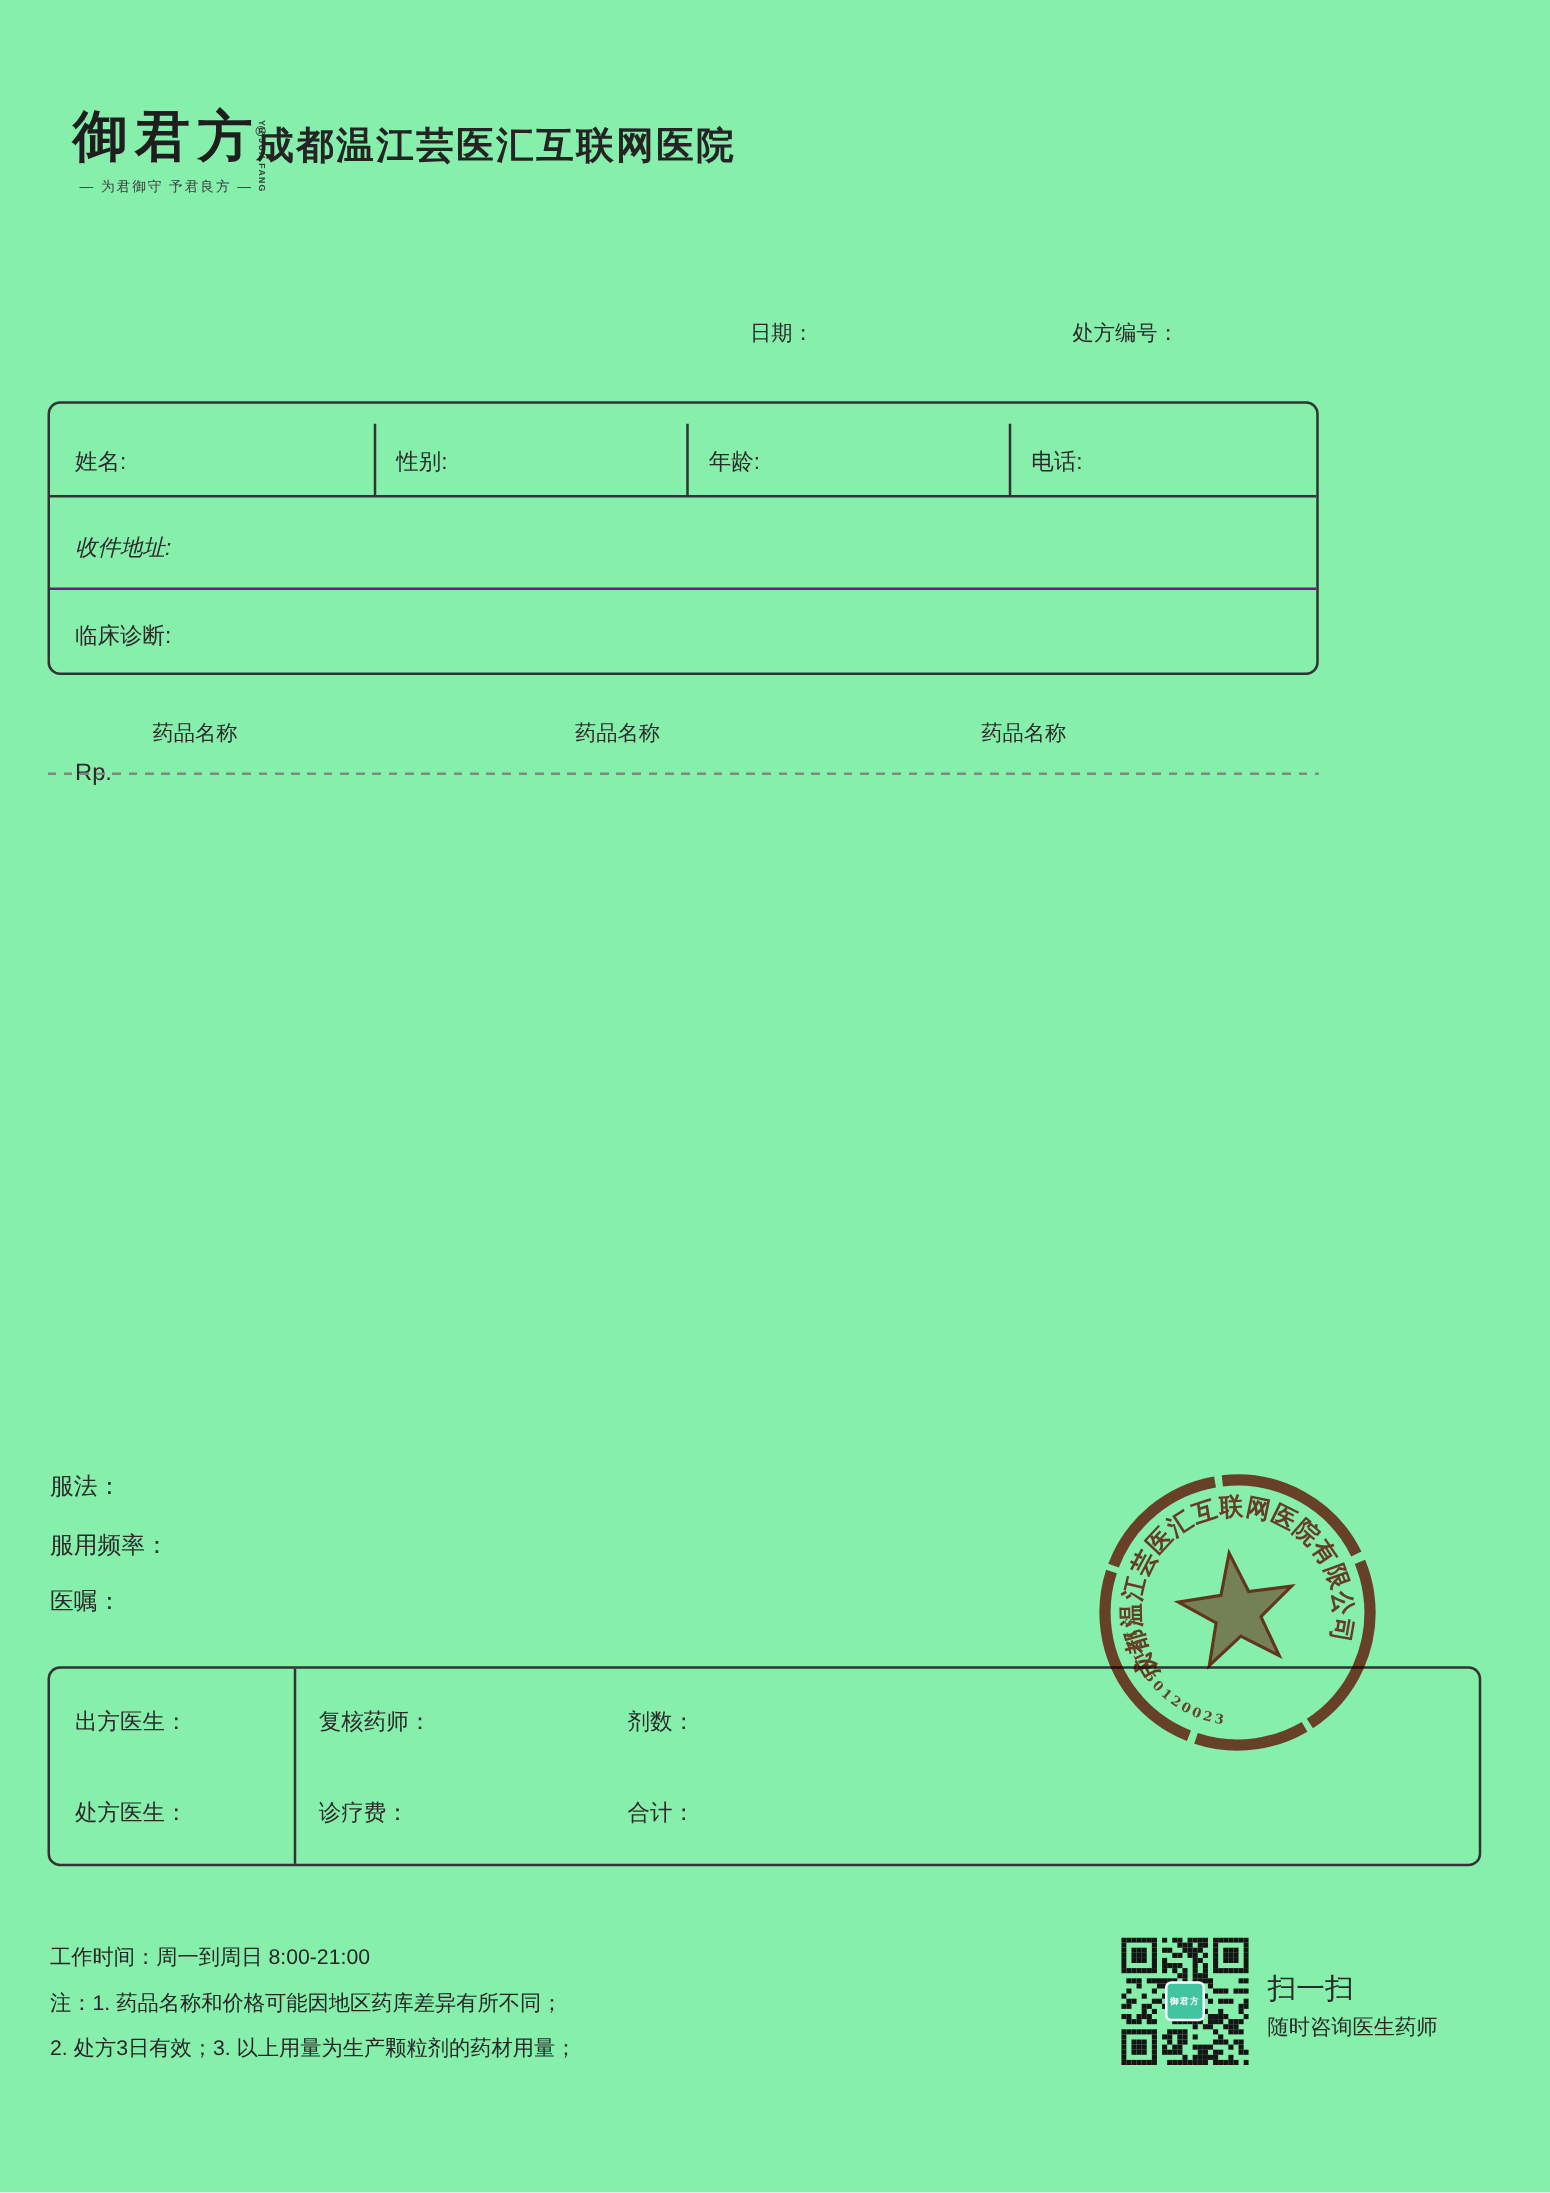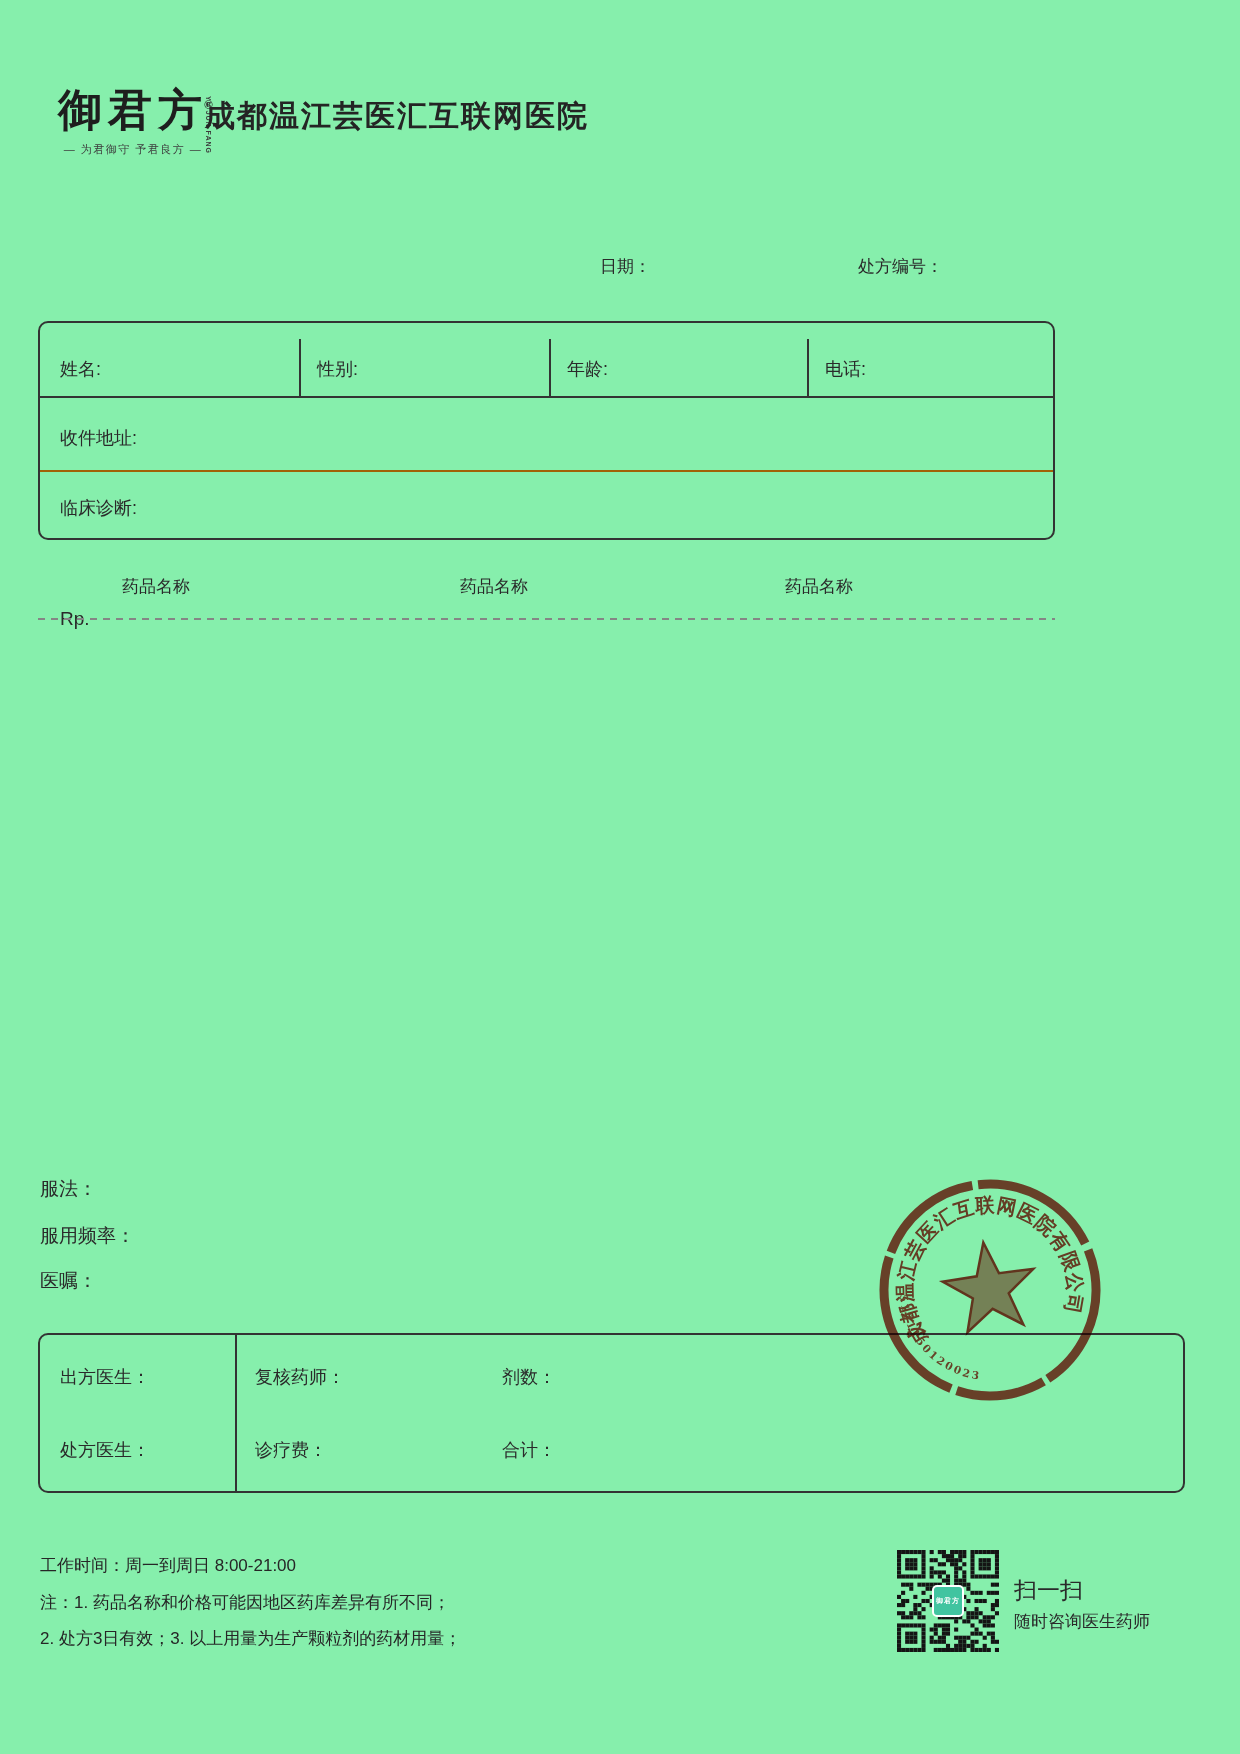--- a/index.html
+++ b/index.html
@@ -19,21 +19,21 @@
 
   
   .notice{position:absolute;left:40px;top:255px;font-size:17px;}
   .date-label{position:absolute;left:600px;top:255px;font-size:17px;}
   .rxno-label{position:absolute;left:858px;top:255px;font-size:17px;}
 
   
   .patient-box{position:absolute;left:38px;top:321px;width:1017px;height:219px;
                border:2px solid #333;border-radius:10px;box-sizing:border-box;}
   .p-row1{position:relative;height:73px;border-bottom:2px solid #333;}
-  .p-row2{position:relative;height:72px;border-bottom:2px solid #a16207;}
+  .p-row2{position:relative;height:72px;border-bottom:2px solid #701a75;font-style:italic;}
   .p-row3{position:relative;height:66px;padding-left:42px;}
   .vdiv{position:absolute;top:16px;bottom:0;width:2px;background:#333;}
   .p-label{position:absolute;font-size:18px;color:#2a2a2a;}
 
   
   .rp-label{position:absolute;left:60px;top:572px;font-size:19px;margin-top:36px;}
   .drug-col{position:absolute;top:575px;font-size:17px;}
   .dashed-divider{position:absolute;left:38px;top:618px;width:1017px;height:2px;
     background:repeating-linear-gradient(90deg,#858585 0 7px,transparent 7px 13px);}
 

